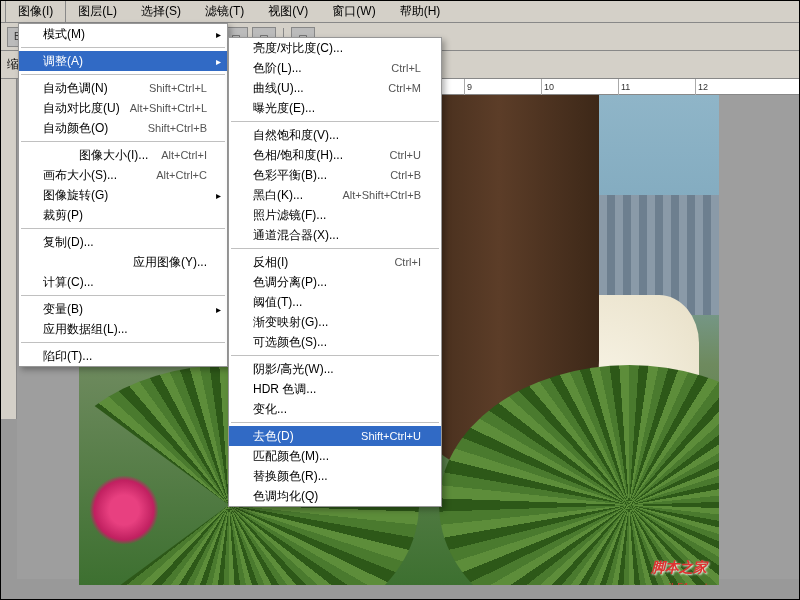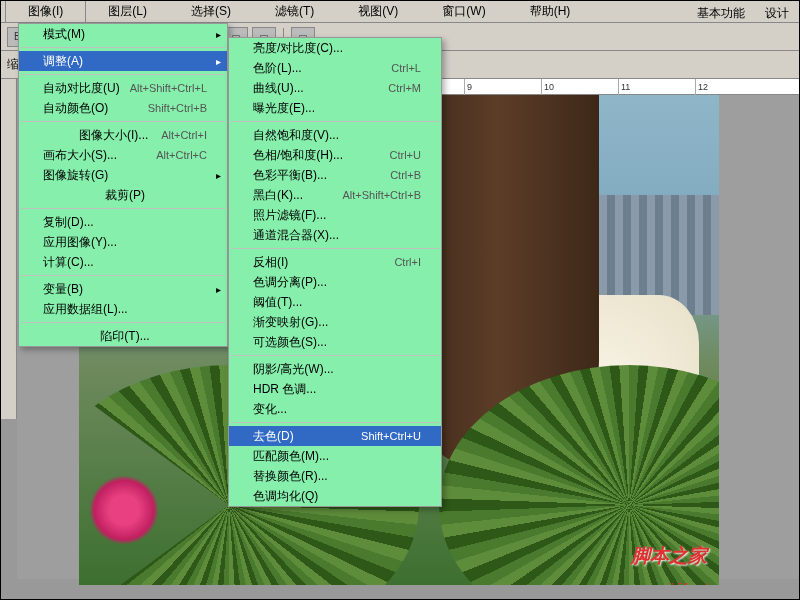--- a/index.html
+++ b/index.html
@@ -1,18 +1,18 @@
 <!DOCTYPE html>
 <html><head>
 <meta charset="utf-8">
 <style>
 *{margin:0;padding:0;box-sizing:border-box;font-family:"Microsoft YaHei",SimSun,sans-serif;font-size:12px;user-select:none}
 body{width:800px;height:600px;background:#999;overflow:hidden;position:relative;border:1px solid #000}
 .menubar{background:#d4d0c8;height:22px;display:flex;align-items:center;padding:0 4px;border-bottom:1px solid #888}
-.menubar-item{padding:2px 22px;cursor:default}
+.menubar-item{padding:2px 12px;cursor:default}
 .menubar-item.open{background:#d4d0c8;border:1px solid #888}
 .toolbar{background:#d4d0c8;height:28px;display:flex;align-items:center;padding:0 6px;gap:4px;border-bottom:1px solid #888}
 .tbtn{width:24px;height:20px;background:#bbb;border:1px solid #888;display:flex;align-items:center;justify-content:center;font-size:10px;color:#333}
 .tsep{width:1px;height:18px;background:#888;margin:0 3px}
 .zoom{font-size:11px;padding:0 4px}
 .right-tabs{position:absolute;right:4px;top:2px;display:flex;gap:8px}
 .right-tab{padding:2px 6px;font-size:12px}
 .optbar{background:#d4d0c8;height:28px;display:flex;align-items:center;padding:0 6px;gap:6px;border-bottom:1px solid #888}
 .optbtn{padding:3px 10px;background:#ddd;border:1px solid #888;border-radius:2px;font-size:12px}
 .toolbox{position:absolute;left:0;top:78px;width:16px;background:#d4d0c8;height:340px;border-right:1px solid #888}
@@ -21,31 +21,31 @@
 .ruler-h span{flex:none;width:77px;font-size:9px;color:#333;border-left:1px solid #aaa;padding-left:2px;height:16px;line-height:16px}
 .photo{position:absolute;left:78px;top:94px;width:640px;height:490px;background:linear-gradient(180deg,#8fb5c8 0%,#7fa8bd 30%,#6e8a5e 55%,#3d7030 100%);overflow:hidden}
 .building{position:absolute;right:0;top:100px;width:280px;height:120px;background:repeating-linear-gradient(90deg,#8a9aa8 0 8px,#6d7f8f 8px 16px)}
 .hair{position:absolute;left:320px;top:0;width:200px;height:380px;background:linear-gradient(90deg,#3d2818,#5c3d28,#3d2818);border-radius:0 0 50% 50%/0 0 30% 30%}
 .dress{position:absolute;left:420px;top:200px;width:200px;height:240px;background:radial-gradient(ellipse,#f5f0e0 30%,#e8e0c8 100%);border-radius:40% 20% 10% 10%}
 .palm{position:absolute;left:-40px;bottom:-60px;width:780px;height:320px}
 .palm::before,.palm::after{content:"";position:absolute;width:380px;height:280px;background:radial-gradient(ellipse at center,transparent 20%,transparent),repeating-conic-gradient(from 0deg,#4a7a2e 0deg 4deg,#2d5818 4deg 8deg,#5d8d3a 8deg 12deg);border-radius:50%;filter:blur(.5px)}
 .palm::before{left:0;bottom:0;clip-path:polygon(50% 50%,0 0,100% 0,100% 100%,0 100%)}
 .palm::after{right:0;bottom:0}
 .flower{position:absolute;left:10px;bottom:40px;width:70px;height:70px;background:radial-gradient(circle,#e84080 30%,#c02060 60%,transparent 70%);border-radius:50%}
-.menu{position:absolute;background:#86efac;border:1px solid #979797;box-shadow:3px 3px 6px rgba(0,0,0,.3);z-index:100}
+.menu{position:absolute;background:#ffffff;border:1px solid #979797;box-shadow:3px 3px 6px rgba(0,0,0,.3);z-index:100}
 .menu1{left:17px;top:22px;width:210px}
 .menu2{left:227px;top:36px;width:214px}
 .mi{display:flex;justify-content:space-between;align-items:center;padding:3px 20px 3px 24px;font-size:12px;color:#000;height:20px}
 .mi.hl{background:#316ac5;color:#fff}
 .mi.sub::after{content:"▸";position:absolute;right:6px;font-size:10px}
 .mi.hl.sub::after{color:#fff}
 .msep{height:1px;background:#c0c0c0;margin:3px 2px}
 .sc{color:#555;font-size:11px}
 .mi.hl .sc{color:#fff}
-.watermark{position:absolute;right:12px;bottom:16px;color:#e03030;font-size:19px;font-weight:bold;font-style:italic;text-shadow:1px 1px 2px #fff;font-family:KaiTi,serif}
+.watermark{position:absolute;right:12px;bottom:8px;color:#e03030;font-size:14px;font-weight:bold;font-style:italic;text-shadow:1px 1px 2px #fff;font-family:KaiTi,serif}
 .url{position:absolute;right:12px;bottom:-8px;color:#e03030;font-size:11px;font-style:italic}
 </style>
 </head>
 <body>
 
 <div class="menubar" id="menubar">
     <span class="menubar-item open">图像(I)</span>
     <span class="menubar-item">图层(L)</span>
     <span class="menubar-item">选择(S)</span>
     <span class="menubar-item">滤镜(T)</span>
@@ -61,24 +61,20 @@
   <div class="tbtn">▦</div>
   <div class="tbtn">▦</div>
   <div class="tbtn">▦</div>
   <div class="tsep"></div>
   <span class="zoom"><span>66.7</span> ▾</span>
   <div class="tsep"></div>
   <div class="tbtn">▭</div>
   <div class="tbtn">▭</div>
   <div class="tsep"></div>
   <div class="tbtn">▭</div>
-  <div class="right-tabs">
-    <span class="right-tab">基本功能</span>
-    <span class="right-tab">设计</span>
-  </div>
 </div>
 
 <div class="optbar">
   <span>缩放</span>
   <span class="optbtn">实际像素</span>
   <span class="optbtn">适合屏幕</span>
   <span class="optbtn">填充屏幕</span>
   <span class="optbtn">打印尺寸</span>
 </div>
 
@@ -109,61 +105,65 @@
 <div class="menu menu1" id="m1">
     <div class="mi sub" style="position: relative;">
       <span>模式(M)</span>
     </div>
     <div class="msep"></div>
     <div class="mi hl sub" style="position: relative;">
       <span>调整(A)</span>
     </div>
     <div class="msep"></div>
     <div class="mi" style="position: relative;">
+      <span>自动色调(N)</span>
+      <span class="sc">Shift+Ctrl+L</span>
+    </div>
+    <div class="mi" style="position: relative;">
       <span>自动对比度(U)</span>
       <span class="sc">Alt+Shift+Ctrl+L</span>
     </div>
     <div class="mi" style="position: relative;">
       <span>自动颜色(O)</span>
       <span class="sc">Shift+Ctrl+B</span>
     </div>
     <div class="msep"></div>
     <div class="mi" style="position: relative; margin-left: 36px;">
       <span>图像大小(I)...</span>
       <span class="sc">Alt+Ctrl+I</span>
     </div>
     <div class="mi" style="position: relative;">
       <span>画布大小(S)...</span>
       <span class="sc">Alt+Ctrl+C</span>
     </div>
     <div class="mi sub" style="position: relative;">
       <span>图像旋转(G)</span>
     </div>
-    <div class="mi" style="position: relative; justify-content: center;">
+    <div class="mi" style="position: relative;">
       <span>裁剪(P)</span>
     </div>
     <div class="msep"></div>
     <div class="mi" style="position: relative;">
       <span>复制(D)...</span>
     </div>
-    <div class="mi" style="position: relative;">
+    <div class="mi" style="position: relative; justify-content: flex-end;">
       <span>应用图像(Y)...</span>
     </div>
     <div class="mi" style="position: relative; align-items: center;">
       <span>计算(C)...</span>
     </div>
     <div class="msep"></div>
     <div class="mi sub" style="position: relative;">
       <span>变量(B)</span>
     </div>
     <div class="mi" style="position: relative;">
       <span>应用数据组(L)...</span>
     </div>
     <div class="msep"></div>
-    <div class="mi" style="position: relative; justify-content: center;">
+    <div class="mi" style="position: relative;">
       <span>陷印(T)...</span>
     </div>
   </div>
 <div class="menu menu2" id="m2">
     <div class="mi" style="position: relative;">
       <span>亮度/对比度(C)...</span>
     </div>
     <div class="mi" style="position: relative;">
       <span>色阶(L)...</span>
       <span class="sc">Ctrl+L</span>

